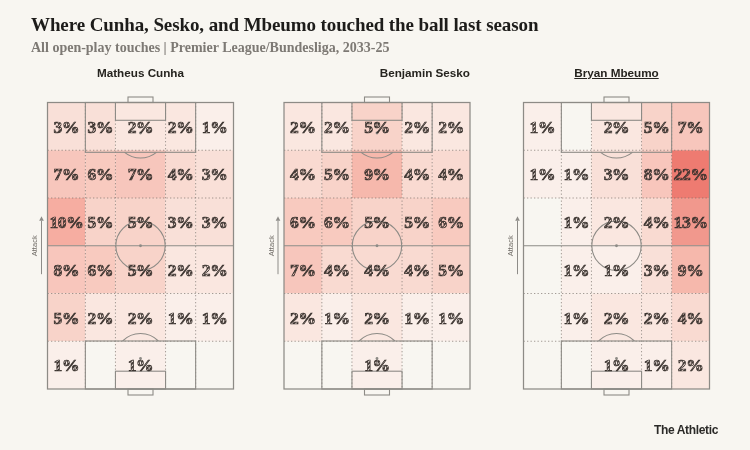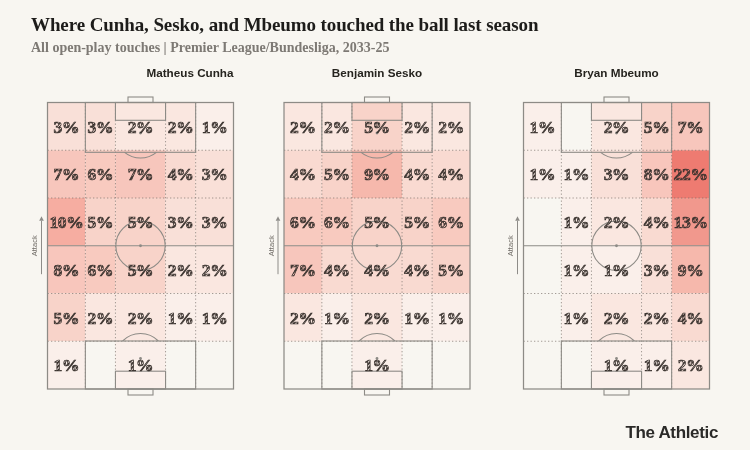--- a/index.html
+++ b/index.html
@@ -2,25 +2,25 @@
 <html><head><meta charset="utf-8"><style>
 html,body{margin:0;padding:0;}
 body{width:750px;height:450px;background:#f8f6f1;position:relative;overflow:hidden;font-family:"Liberation Sans",sans-serif;}
 .abs{position:absolute;}
 </style></head><body>
 
 <div class="abs" style="left:31px;top:14px;font-family:'Liberation Serif',serif;font-weight:bold;font-size:19px;line-height:22px;color:#1d1c1a;letter-spacing:-0.1px;white-space:nowrap;">Where Cunha, Sesko, and Mbeumo touched the ball last season</div>
 
 <div class="abs" style="left:31px;top:40px;font-family:'Liberation Serif',serif;font-weight:bold;font-size:14px;line-height:15px;color:#7d7974;white-space:nowrap;">All open-play touches | Premier League/Bundesliga, 2033-25</div>
 
-<div class="abs" style="left:47.5px;top:66px;width:186px;text-align:right;font-weight:bold;font-size:11.7px;color:#26241f;">Matheus Cunha</div>
-
-<div class="abs" style="left:284.0px;top:66px;width:186px;text-align:center;font-weight:bold;font-size:11.7px;color:#26241f;">Benjamin Sesko</div>
-
-<div class="abs" style="left:523.5px;top:66px;width:186px;text-align:center;font-weight:bold;font-size:11.7px;color:#26241f;">Bryan Mbeumo</div>
+<div class="abs" style="left:47.5px;top:66px;width:186px;text-align:center;font-weight:bold;font-size:11.7px;color:#26241f;">Matheus Cunha</div>
+
+<div class="abs" style="left:284.0px;top:66px;width:186px;text-align:right;font-weight:bold;font-size:11.7px;color:#26241f;">Benjamin Sesko</div>
+
+<div class="abs" style="left:523.5px;top:66px;width:186px;text-align:center;font-weight:bold;font-size:11.7px;color:#26241f;text-decoration:underline;">Bryan Mbeumo</div>
 <svg class="abs" style="left:0;top:0;" width="750" height="450" viewBox="0 0 750 450">
 <defs>
       <pattern id="hx" width="2.8" height="2.8" patternUnits="userSpaceOnUse" patternTransform="rotate(45)">
         <rect x="0" y="0" width="1.75" height="2.8" fill="#37302c"></rect>
       </pattern>
     </defs>
 
 <g transform="translate(47.5,102.5)">
 
 <rect x="0.00" y="0.00" width="37.86" height="47.75" fill="rgb(249,224,216)"></rect>
@@ -437,12 +437,12 @@
 
 <text x="167.07" y="268.82" text-anchor="middle" font-family="Liberation Serif" font-weight="bold" font-size="17.5" letter-spacing="-0.3" fill="url(#hx)" stroke="#37302c" stroke-width="0.7">2%</text>
 </g>
 
 <line x1="517.5" y1="274.2" x2="517.5" y2="220.8" stroke="#8e8c88" stroke-width="1"></line>
 <path d="M 517.5 216.2 l -2.3 4.6 h 4.6 z" fill="#8e8c88"></path>
 
 <text x="513.5" y="245.8" text-anchor="middle" font-family="Liberation Sans" font-size="7.6" fill="#6f6b66" transform="rotate(-90 513.5 245.8)">Attack</text>
 </svg>
 
-<div class="abs" style="right:32px;top:423px;font-weight:bold;font-size:17px;letter-spacing:-0.35px;color:#2b2a28;">The Athletic</div>
+<div class="abs" style="right:32px;top:423px;font-weight:bold;font-size:12px;letter-spacing:-0.35px;color:#2b2a28;">The Athletic</div>
 </body></html>

